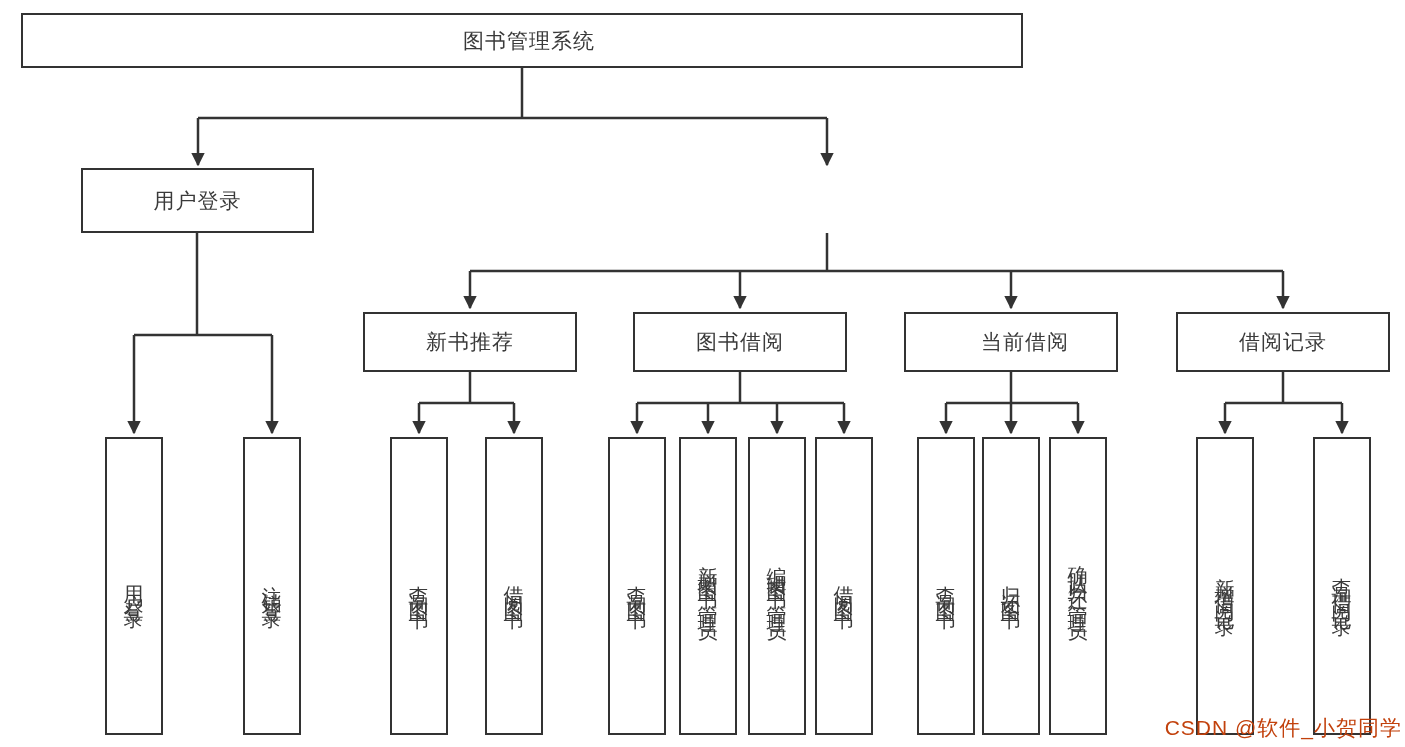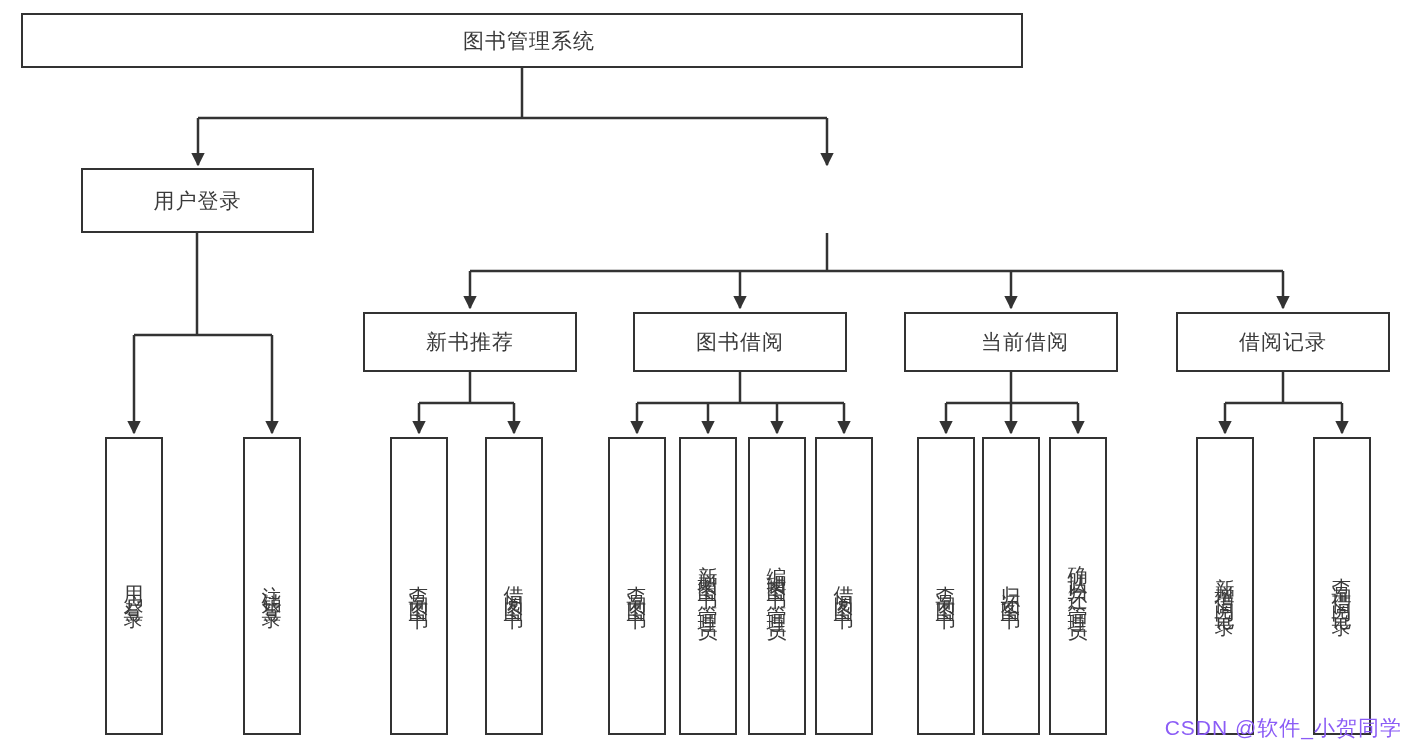--- a/index.html
+++ b/index.html
@@ -48,21 +48,21 @@
     font-size: 20px;
     letter-spacing: 8px;
     line-height: 1;
     white-space: normal;
   }
   .watermark {
     position: absolute;
     right: 3px;
     bottom: 5px;
     z-index: 3;
-    color: #8b5cf6;
+    color: #c2410c;
     font-size: 21px;
     letter-spacing: 1px;
   }
 </style>
 </head>
 <body>
 
 <div class="canvas">
 
   <svg class="wires" viewBox="0 0 1405 747" xmlns="http://www.w3.org/2000/svg">

